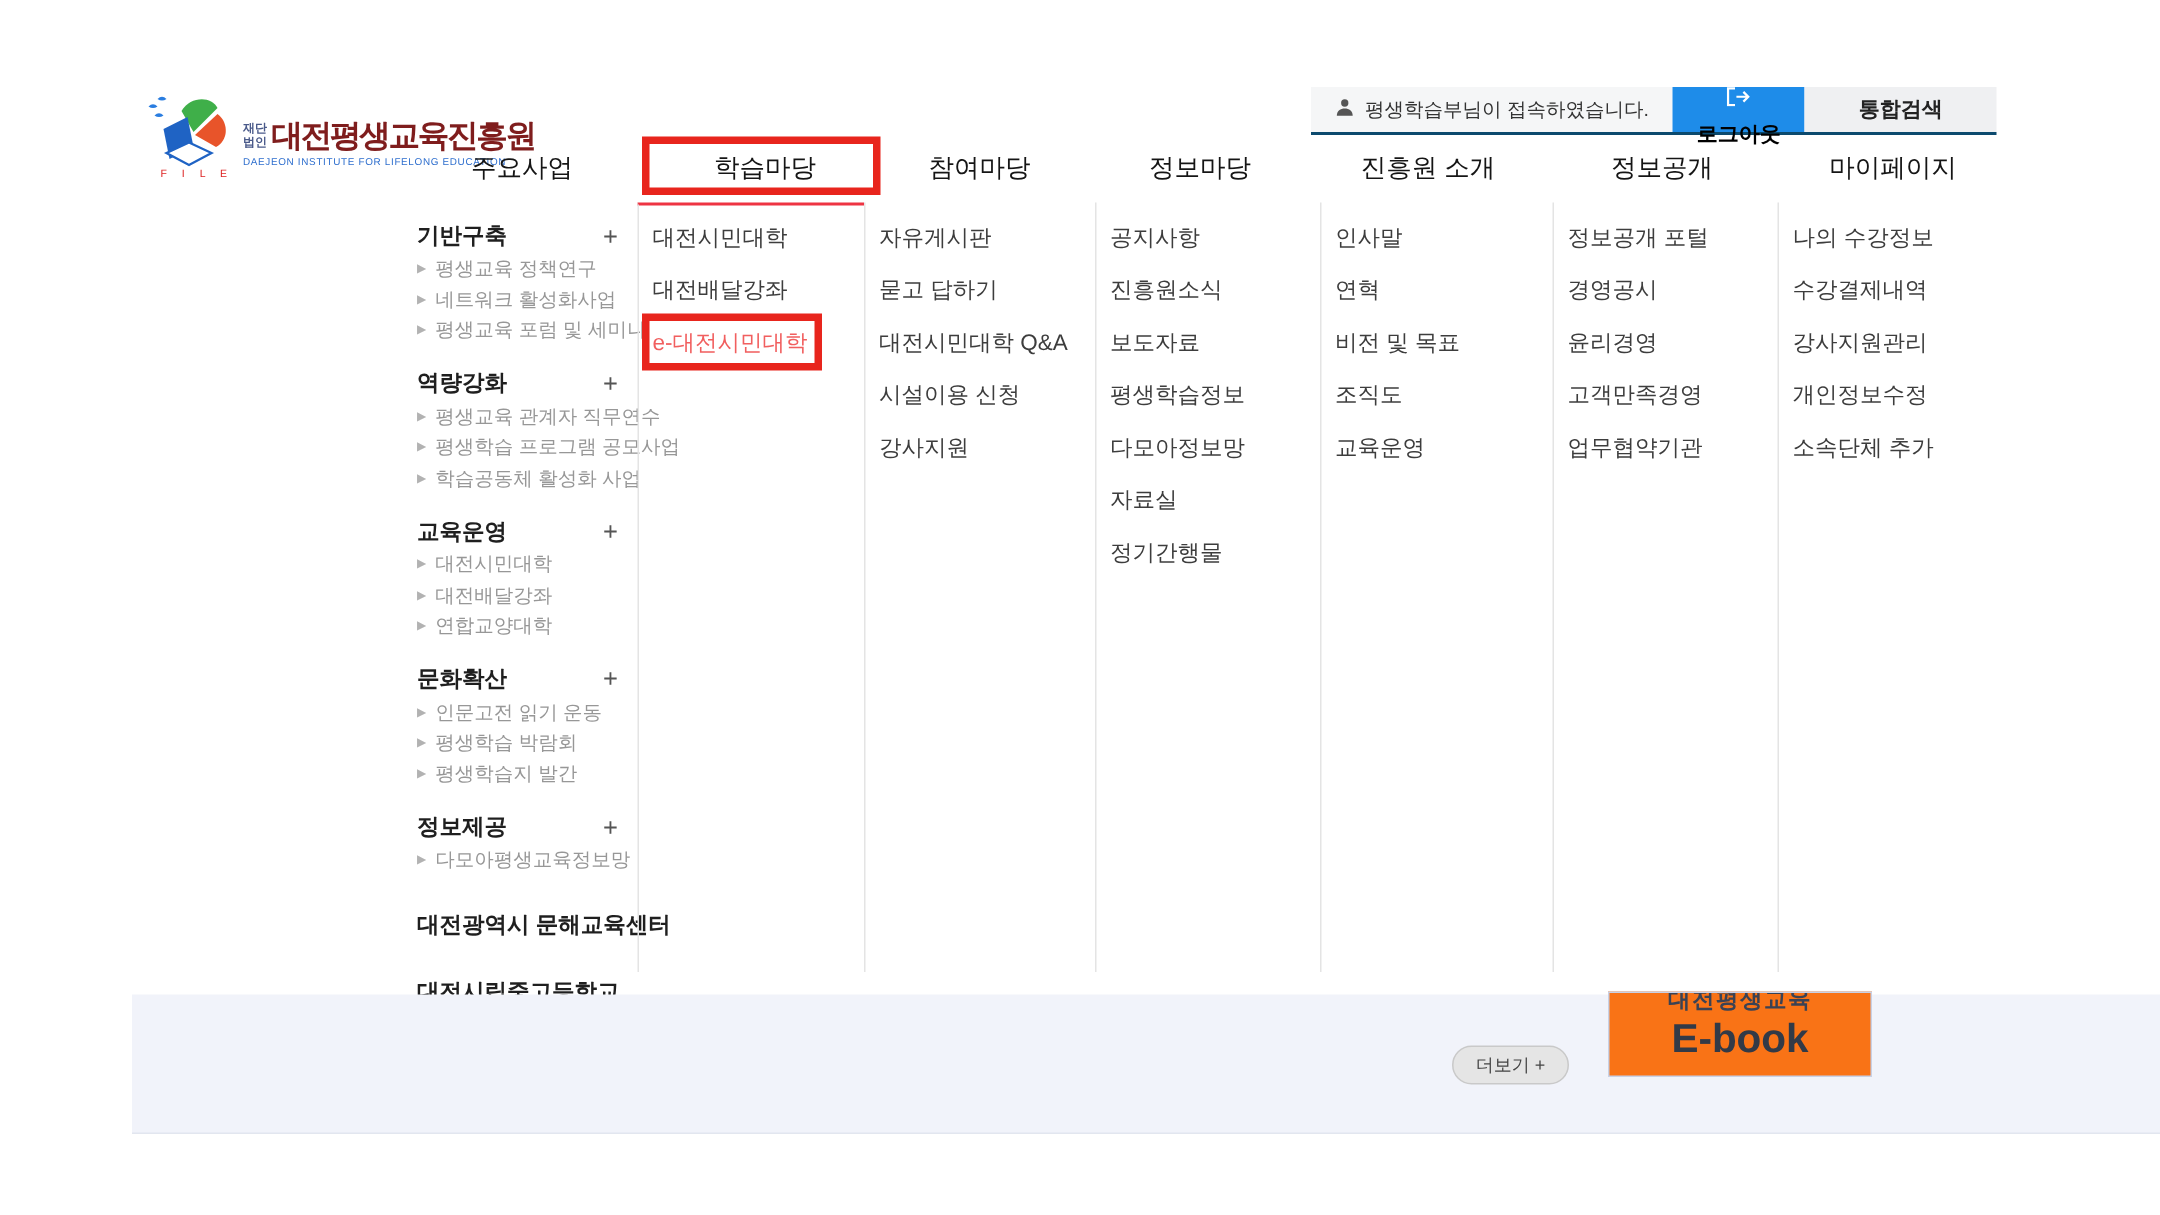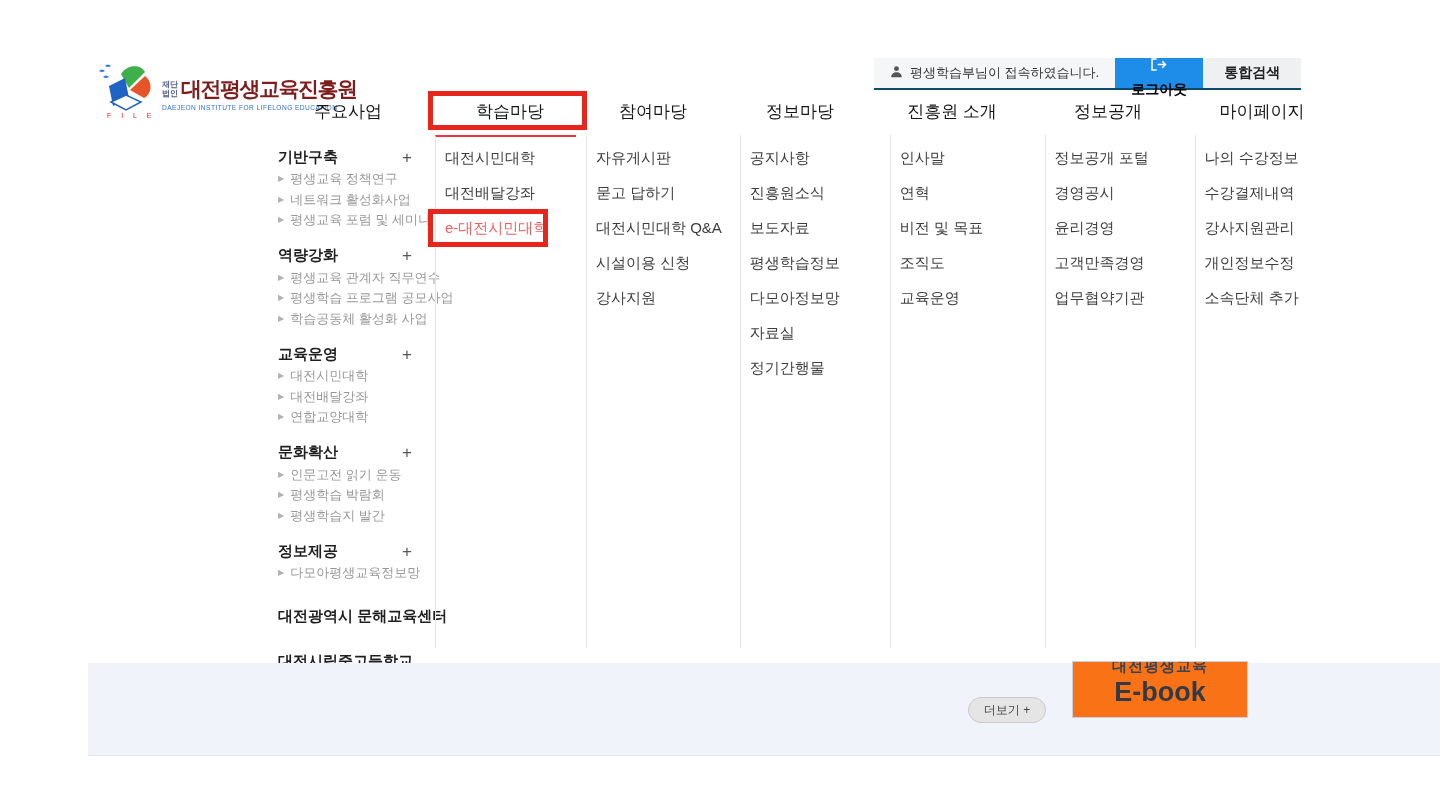--- a/index.html
+++ b/index.html
@@ -6,21 +6,21 @@
   .page{position:relative;width:1440px;height:810px;background:#fff;overflow:hidden;
         font-family:"Liberation Sans","DejaVu Sans",sans-serif;}
 
   
   .topbar{position:absolute;left:874px;top:58px;height:30px;display:flex;align-items:stretch;
           border-bottom:2px solid #0c4a6e;}
   .tb-msg{display:flex;align-items:center;gap:7px;background:#f5f6f7;padding:0 16px;
           font-size:13px;color:#333;white-space:nowrap;}
   .tb-logout{display:flex;align-items:center;gap:7px;background:#1e8ce9;color:#000000;
           padding:0 16px;font-size:14px;font-weight:700;white-space:nowrap;cursor:pointer;flex-direction:column;}
-  .tb-search{display:flex;align-items:center;background:#eff0f2;padding:0 21px;font-size:14px;
+  .tb-search{display:flex;align-items:center;background:#eff0f2;padding:0 36px;font-size:14px;
           color:#222;font-weight:700;white-space:nowrap;cursor:pointer;text-align:center;}
 
   
   .logo{position:absolute;left:95px;top:62px;display:flex;align-items:center;gap:5px;cursor:pointer;}
   .logo-kr{display:flex;align-items:center;gap:3px;}
   .logo-prefix{font-size:8px;line-height:9px;color:#4a5a8a;font-weight:700;}
   .logo-name{font-size:21px;font-weight:800;color:#7f1d1d;letter-spacing:-1.5px;}
   .logo-en{font-size:6.6px;color:#2f6fce;letter-spacing:.45px;margin-top:1px;white-space:nowrap;}
 
   
@@ -32,21 +32,21 @@
   .nav-item.n4{left:952px}.nav-item.n5{left:1108px}.nav-item.n6{left:1262px}
 
   
   .red-box-nav{position:absolute;left:428px;top:91px;width:159px;height:39px;
                border:5px solid #e8251d;box-sizing:border-box;pointer-events:none;}
   .red-box-menu{position:absolute;left:428px;top:209px;width:120px;height:38px;
                border:5px solid #e8251d;box-sizing:border-box;pointer-events:none;}
 
   
   .megamenu{position:absolute;left:270px;top:135px;width:1060px;height:513px;display:flex;
-            background:#fff;align-items:stretch;gap:10px;}
+            background:#fff;align-items:stretch;}
   .col1{width:155px;box-sizing:border-box;padding:10px 0 0 8px;}
   .g{margin-bottom:13px;}
   .g-head{display:flex;justify-content:space-between;align-items:center;height:24px;
           padding-right:13px;font-size:15px;font-weight:700;color:#1f1f1f;cursor:pointer;}
   .g-plus{font-size:17px;font-weight:400;color:#555;line-height:17px;}
   .g-item{display:flex;align-items:center;gap:6px;height:20.5px;font-size:13px;color:#979797;
           cursor:pointer;white-space:nowrap;}
   .g-arrow{color:#b2b2b2;font-size:8px;line-height:8px;}
   .g-solo{font-size:15px;font-weight:700;color:#1f1f1f;margin-top:21px;height:24px;
           display:flex;align-items:center;cursor:pointer;white-space:nowrap;}

